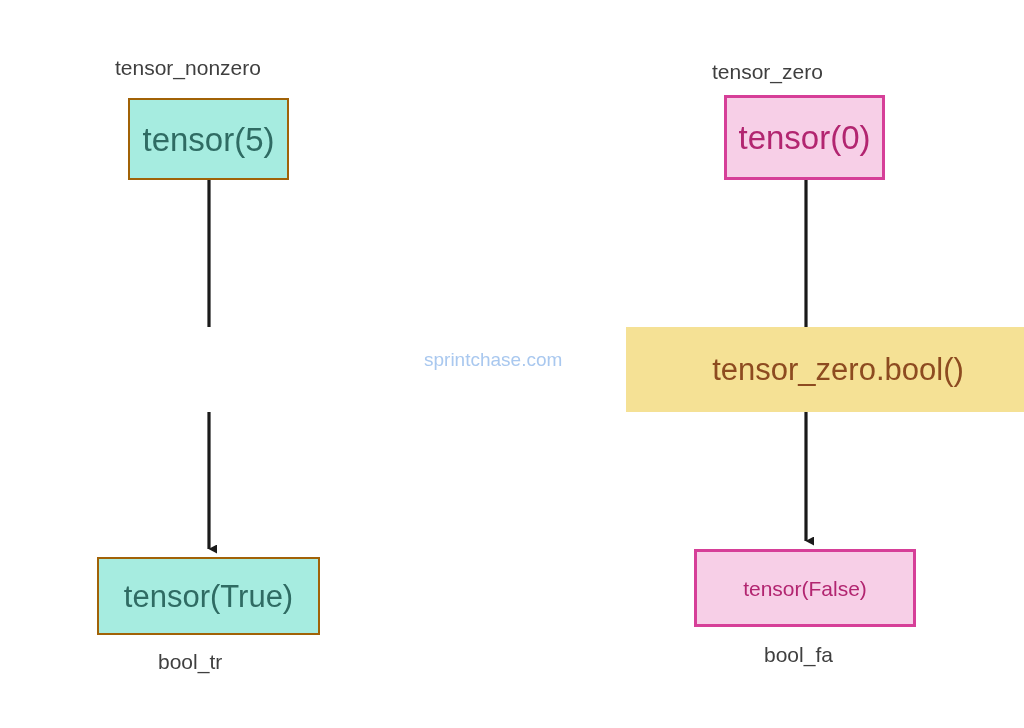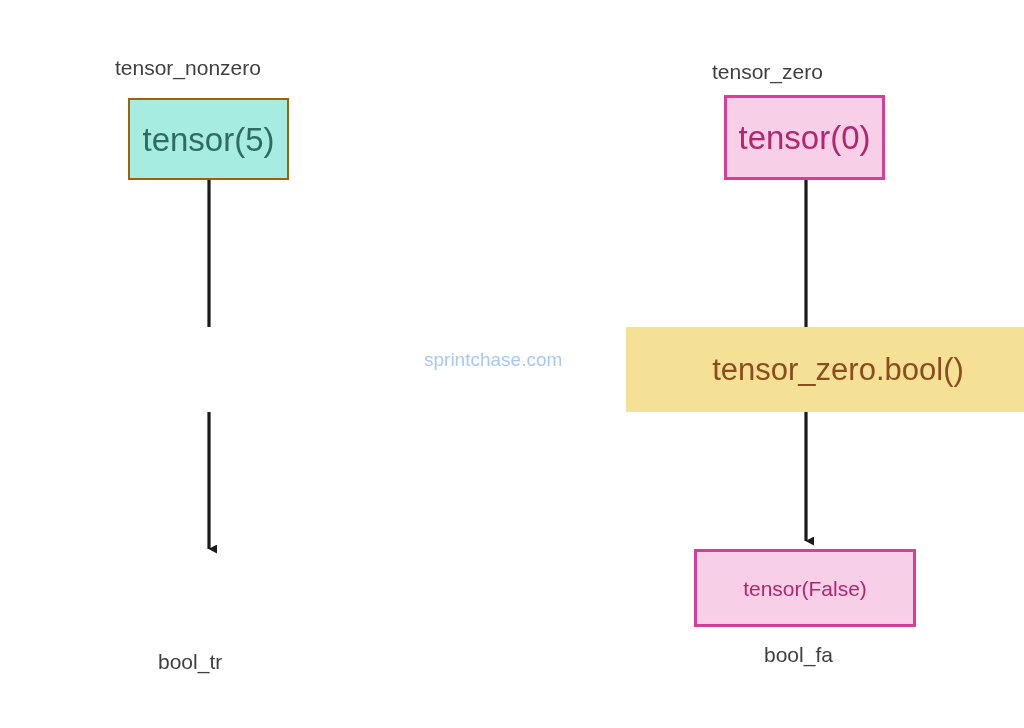--- a/index.html
+++ b/index.html
@@ -138,20 +138,21 @@
     <line x1="806" y1="180" x2="806" y2="327" stroke="#1a1a1a" stroke-width="3.2"></line>
 
     <line x1="806" y1="412" x2="806" y2="541" stroke="#1a1a1a" stroke-width="3.2" marker-end="url(#arrowdown)"></line>
   </svg>
 
   <div class="var-label lbl-tensor-nonzero">tensor_nonzero</div>
 
   <div class="node node-teal n-tensor5">tensor(5)</div>
 
 
+  <div class="node node-teal n-tensortrue">tensor(True)</div>
 
   <div class="var-label lbl-bool-tr">bool_tr</div>
 
   <div class="var-label lbl-tensor-zero">tensor_zero</div>
 
   <div class="node node-pink n-tensor0">tensor(0)</div>
 
   <div class="node node-yellow n-boolcall-right">tensor_zero.bool()</div>
 
   <div class="node node-pink n-tensorfalse">tensor(False)</div>

